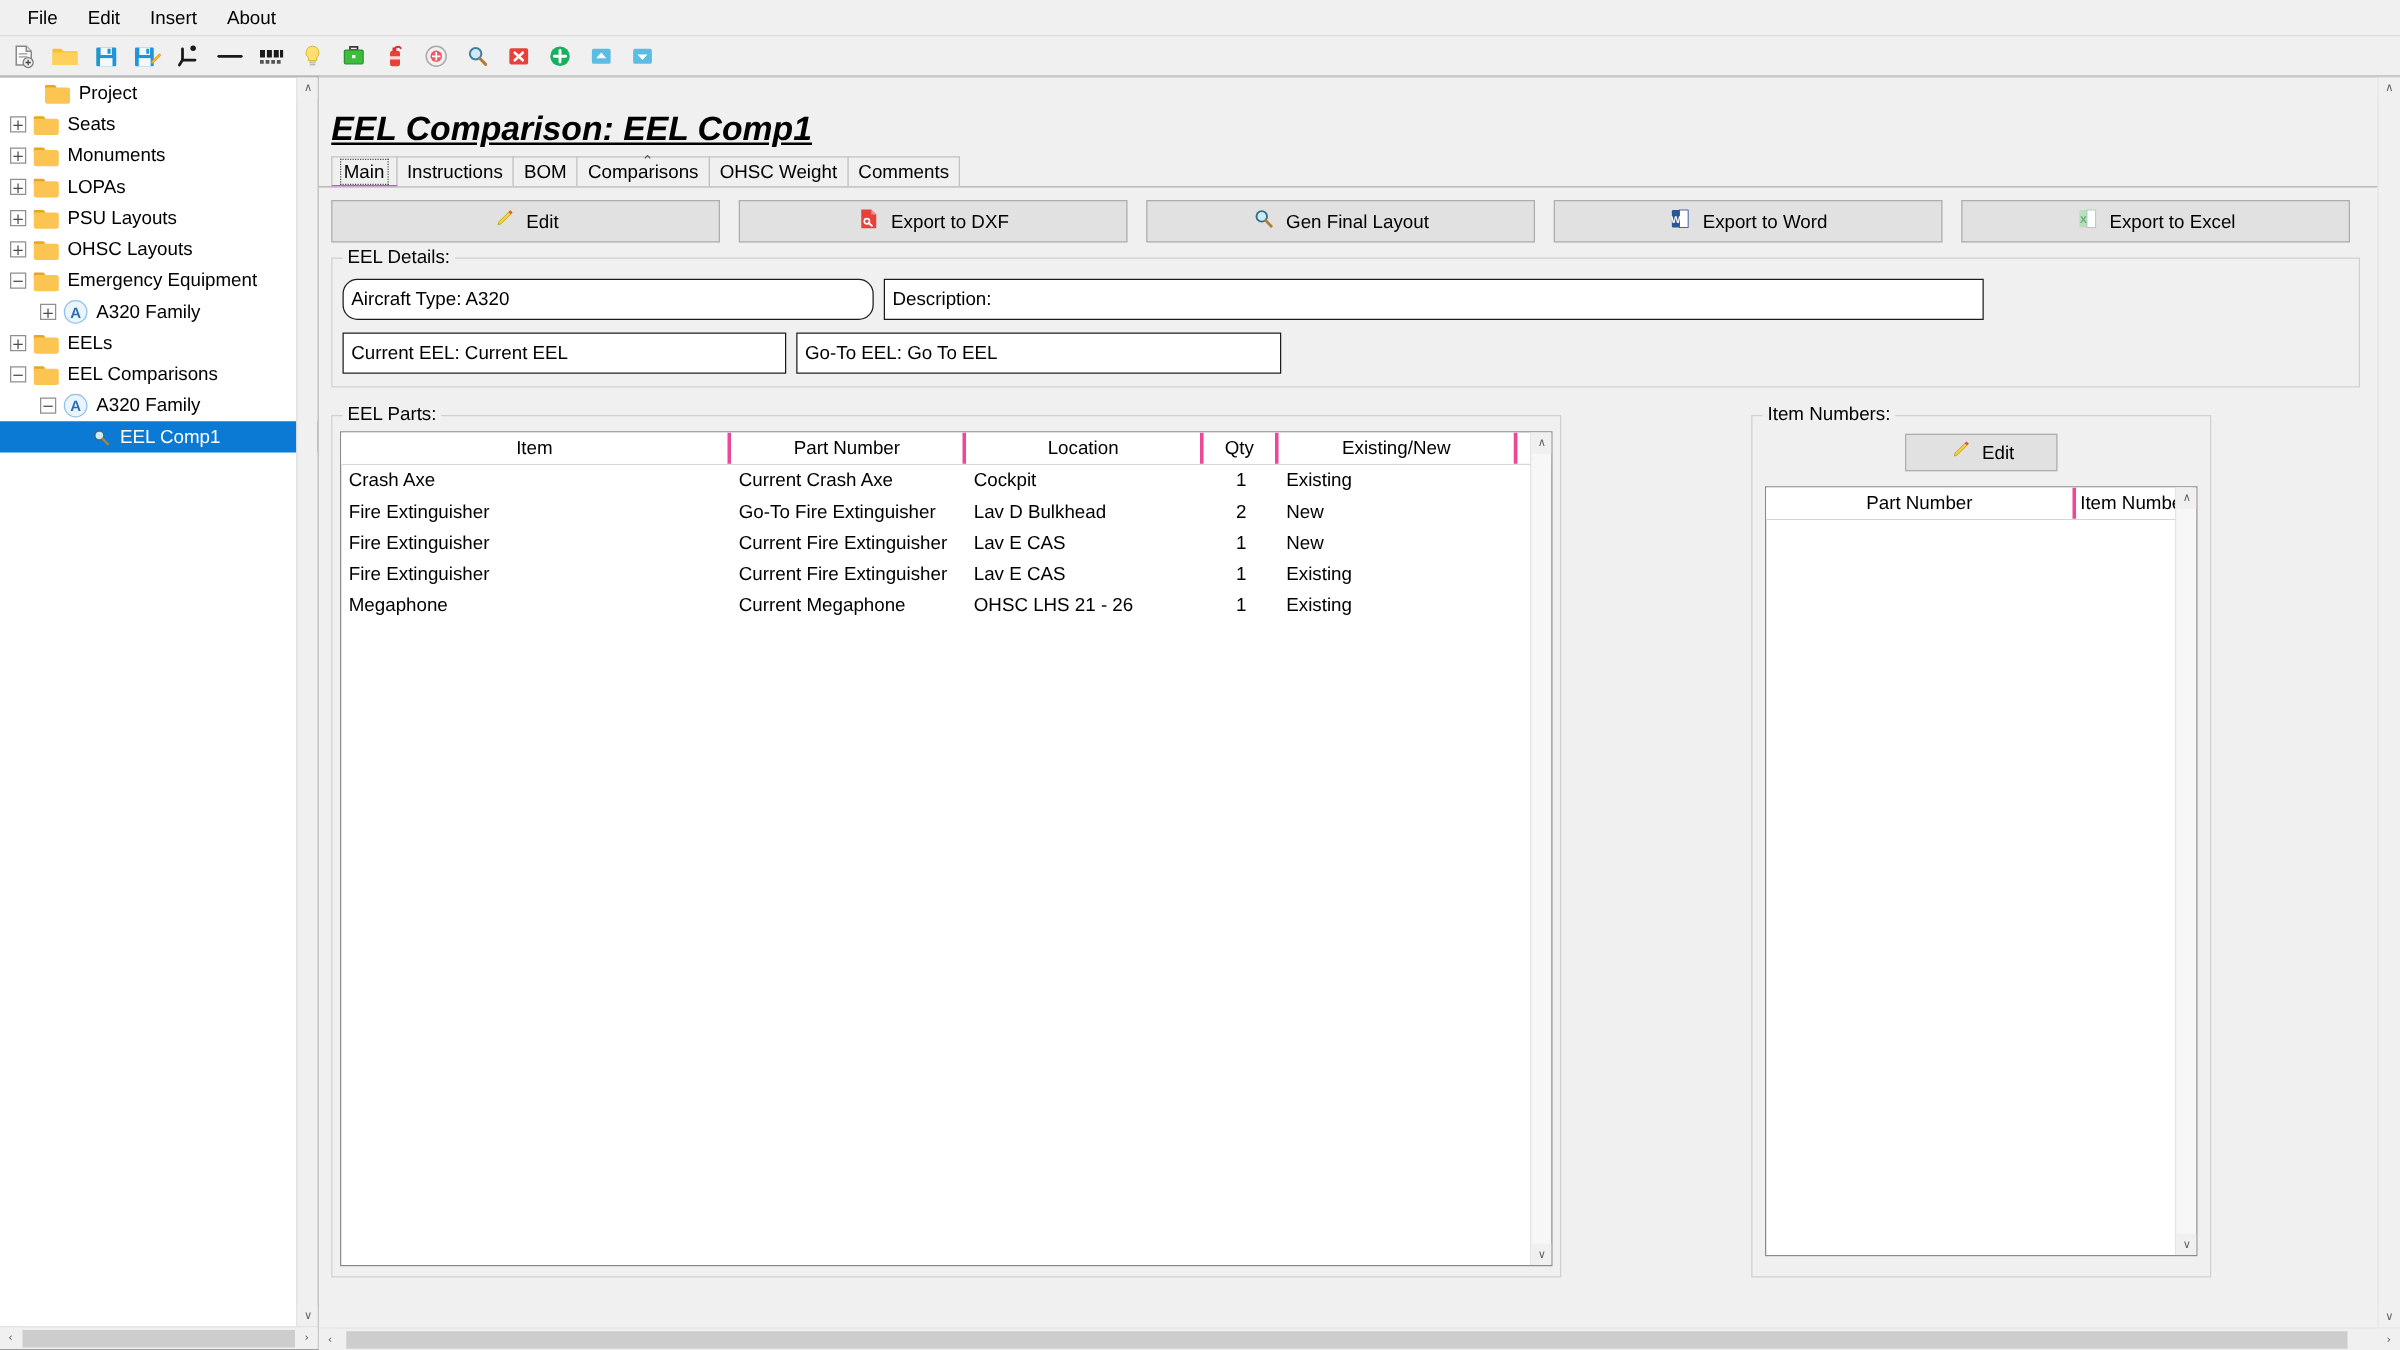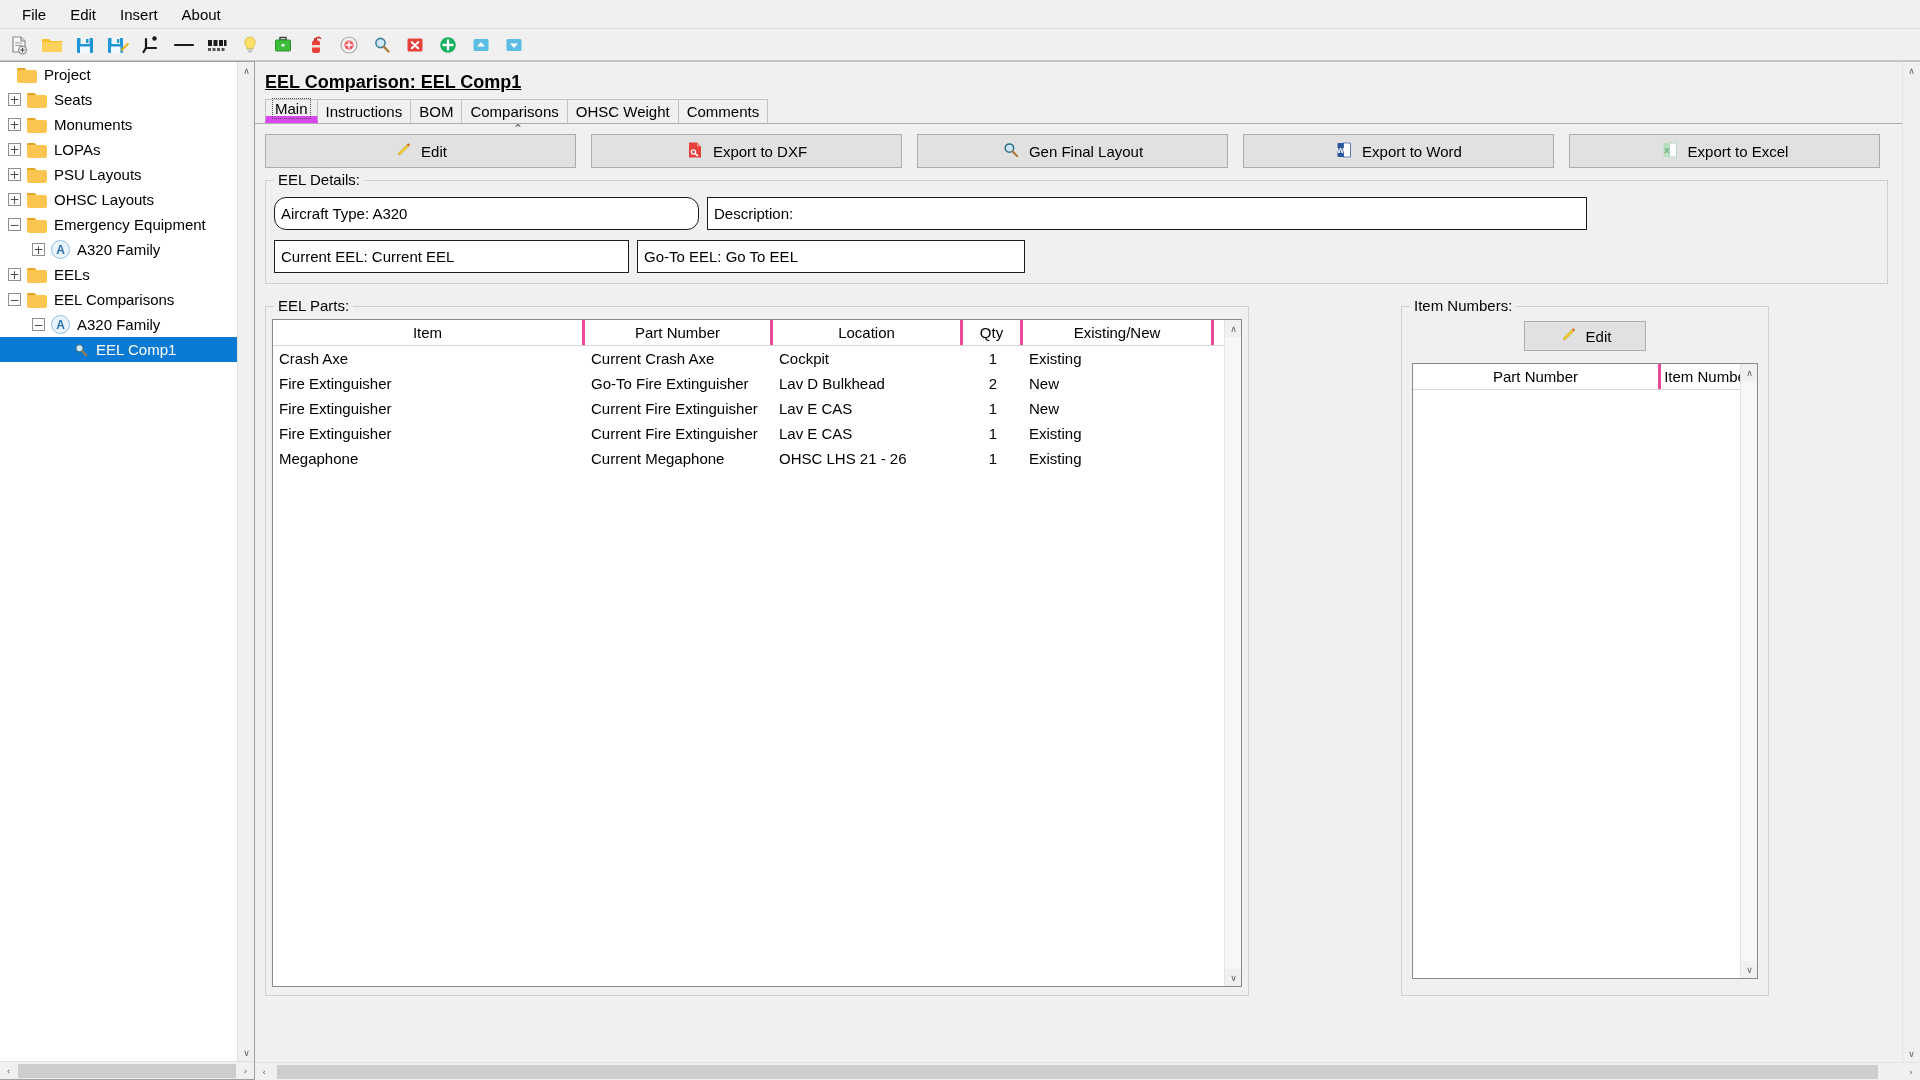--- a/index.html
+++ b/index.html
@@ -178,24 +178,25 @@
   #content {
     flex: 1;
     background: #f0f0f0;
     position: relative;
     display: flex;
     flex-direction: column;
     border-top: 1px solid #c0c0c0;
     overflow: hidden;
   }
   #page-title {
-    font-size: 18px;
+    font-size: 27px;
     font-weight: bold;
+    font-style: italic;
     text-decoration: underline;
-    padding: 10px 0 4px 10px;
+    padding: 26px 0 4px 10px;
     white-space: nowrap;
   }
 
   
   #tabstrip {
     display: flex;
     padding-left: 10px;
     align-items: flex-end;
     height: 27px;
     border-bottom: 1px solid #acacac;
@@ -208,21 +209,21 @@
     font-size: 15px;
     background: #f0f0f0;
     border: 1px solid #c2c2c2;
     border-bottom: none;
     margin-right: -1px;
     cursor: default;
     white-space: nowrap;
   }
   .tab.active {
     background: #f0f0f0;
-    border-bottom: 7px solid #d946ef;
+    border-bottom: 1px solid #d946ef;
     position: relative;
     z-index: 2;
     text-align: center;
   }
   .tab.active span {
     outline: 1px dotted #555;
     outline-offset: 1px;
     padding: 0 1px;
   }
 
@@ -557,21 +558,21 @@
       <path d="M6 8.5 L10 13 L14 8.5 z" fill="#fff"></path>
     </svg>
   </div>
 </div>
 
 <div id="body">
 
   <div id="treepanel">
     <div id="treearea">
 
-      <div class="tree-row" style="padding-left:17px">
+      <div class="tree-row" style="padding-left:36px">
         <span class="folder-ico"></span>
         <span>Project</span>
       </div>
 
       <div class="tree-row" style="padding-left:8px">
         <span class="expander">+</span>
         <span class="folder-ico"></span>
         <span>Seats</span>
       </div>
 

